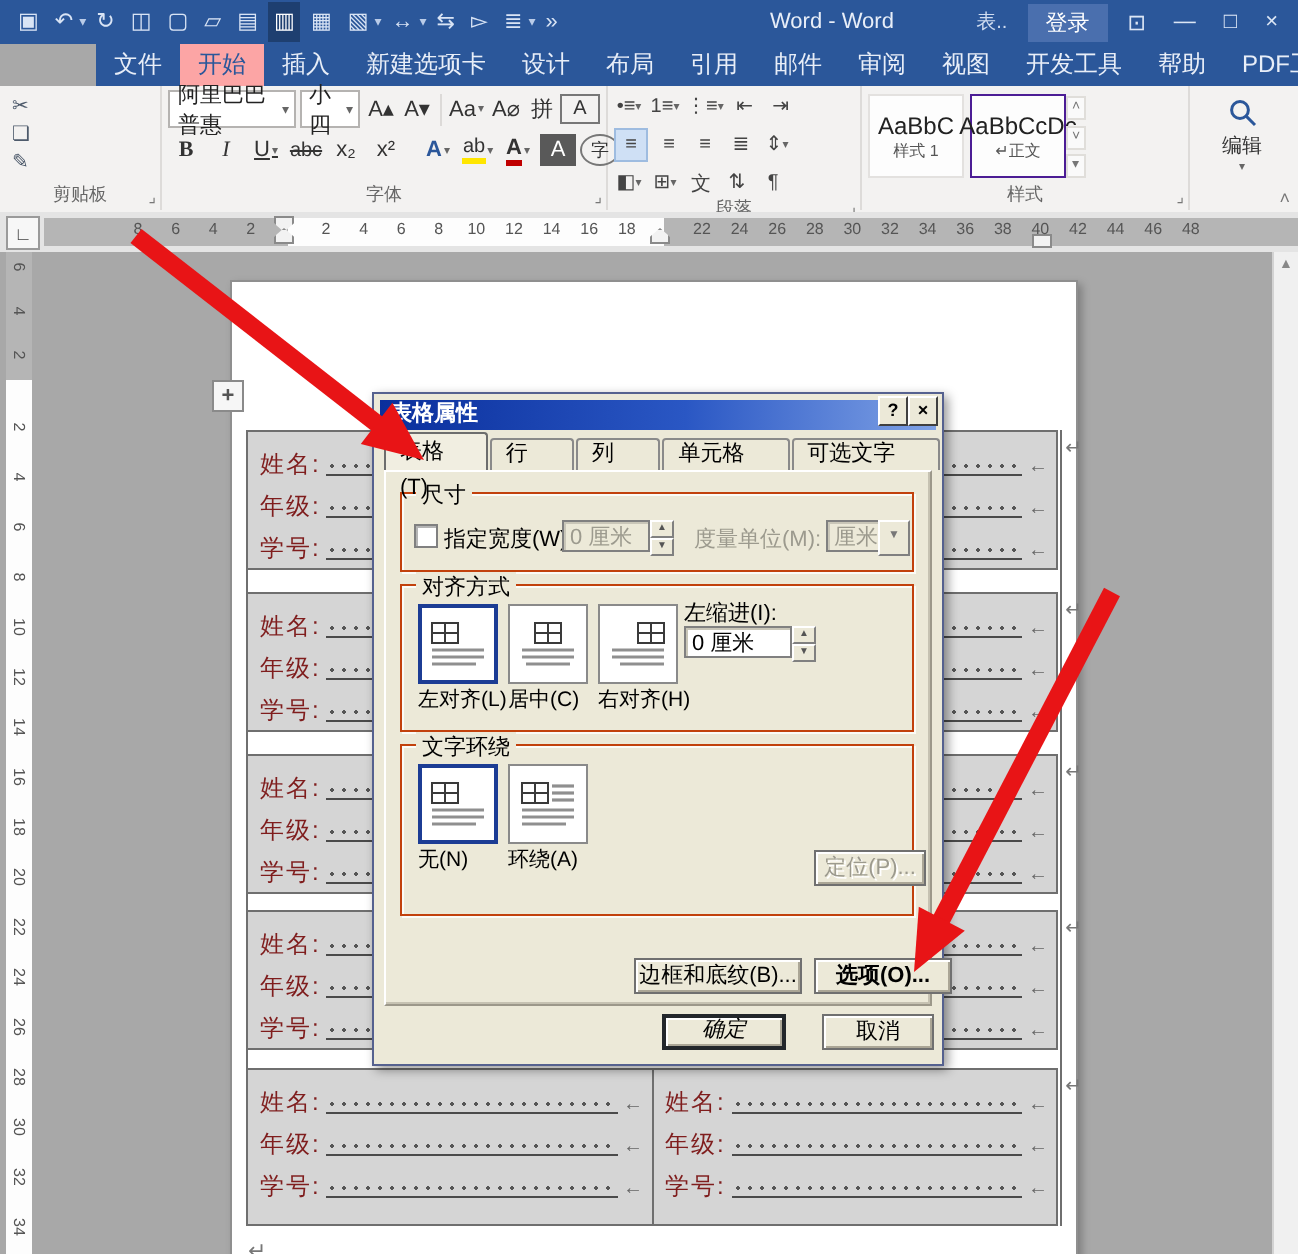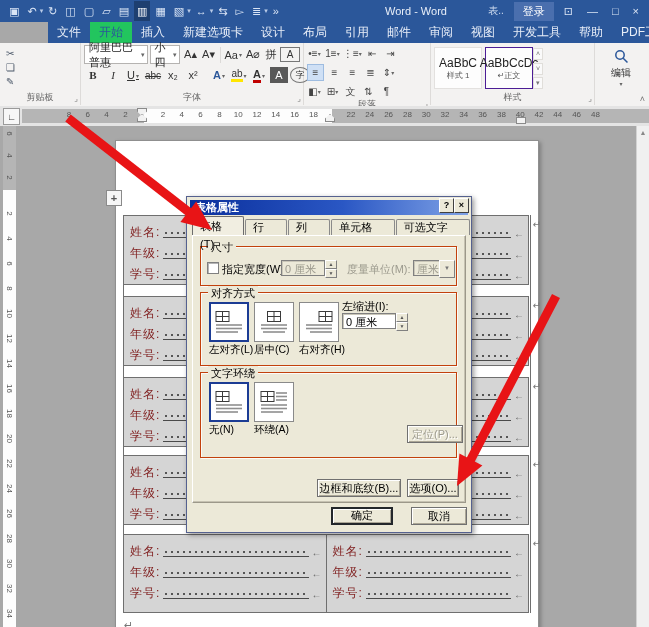--- a/index.html
+++ b/index.html
@@ -15,21 +15,21 @@
   .tb-title{position:absolute;left:385px;top:0;height:22px;line-height:22px;font-size:11px;color:#e8eef8;}
   .tb-right{position:absolute;right:4px;top:0;height:22px;display:flex;align-items:center;gap:10px;}
   .doc-switch{font-size:10px;color:#cfdcf0;}
   .sign-in{font-size:11px;color:#fff;background:#4a6fae;padding:2px 9px;}
   .winctl{display:flex;align-items:center;gap:14px;padding-right:6px;}
   .winctl .wc{font-size:11px;color:#dce6f5;}
 
   
   .tabsrow{position:absolute;left:0;top:22px;width:649px;height:21px;background:#2b579a;display:flex;align-items:stretch;font-size:12px;color:#e8eef8;margin-left:48px;}
   .rtab{padding:0 9px;display:flex;align-items:center;white-space:nowrap;}
-  .rtab.active{background:#22c55e;color:#2b579a;}
+  .rtab.active{background:#fca5a5;color:#2b579a;}
   .rtab.ctx{background:#3867a3;}
   .tabs-spacer{flex:1;}
 
   
   .ribbon{position:absolute;left:0;top:43px;width:649px;height:63px;background:#f3f2f1;border-bottom:1px solid #c8c6c4;display:flex;}
   .rgroup{position:relative;height:62px;border-right:1px solid #dddbd9;display:flex;flex-direction:column;}
   .rg-body{flex:1;display:flex;padding:2px 3px 0 3px;}
   .rg-label{height:13px;font-size:9px;color:#666;text-align:center;line-height:11px;position:relative;}
   .launcher{position:absolute;right:2px;bottom:1px;font-size:8px;color:#777;}
   
@@ -714,24 +714,24 @@
                 <line x1="17" y1="11" x2="28" y2="11" stroke="#8f8f8f" stroke-width="1.6"></line>
                 <line x1="2" y1="16" x2="28" y2="16" stroke="#8f8f8f" stroke-width="1.6"></line>
                 <line x1="2" y1="19.5" x2="28" y2="19.5" stroke="#8f8f8f" stroke-width="1.6"></line>
                 <line x1="2" y1="23" x2="24" y2="23" stroke="#8f8f8f" stroke-width="1.6"></line>
               </svg>
             </span><span class="tlbl" data-name="wrapping-label" style="left: 53px; top: 50px;">环绕(A)</span></span>
         <span class="dbtn dis" style="left:206px;top:52px;width:56px;" data-name="positioning-button">定位(P)...</span>
       </div>
 
       <span class="dbtn" style="left:124px;top:243px;width:84px;" data-name="borders-shading-button">边框和底纹(B)...</span>
-      <span class="dbtn" style="left:214px;top:243px;width:52px;" data-name="options-button">选项(O)...</span>
+      <span class="dbtn" style="left:214px;top:243px;width:69px;font-weight:bold;" data-name="options-button">选项(O)...</span>
     </div>
 
-    <span class="dbtn default" style="left:144px;top:310px;width:62px;" data-name="ok-button">确定</span>
+    <span class="dbtn default" style="left:144px;top:310px;width:62px;font-style:italic;" data-name="ok-button">确定</span>
     <span class="dbtn" style="left:224px;top:310px;width:56px;" data-name="cancel-button">取消</span>
   </div>
 
   <svg class="arrows" data-name="annotation-arrows" viewBox="0 0 649 627">
     <g data-name="arrow-to-table-tab">
       <line x1="68" y1="118" x2="190" y2="213" stroke="#e81416" stroke-width="9"></line>
       <polygon points="212,230 180.4,222.0 196.2,201.4" fill="#e81416"></polygon>
     </g>
     <g data-name="arrow-to-options-button">
       <line x1="556" y1="296" x2="469" y2="463" stroke="#e81416" stroke-width="9"></line>

